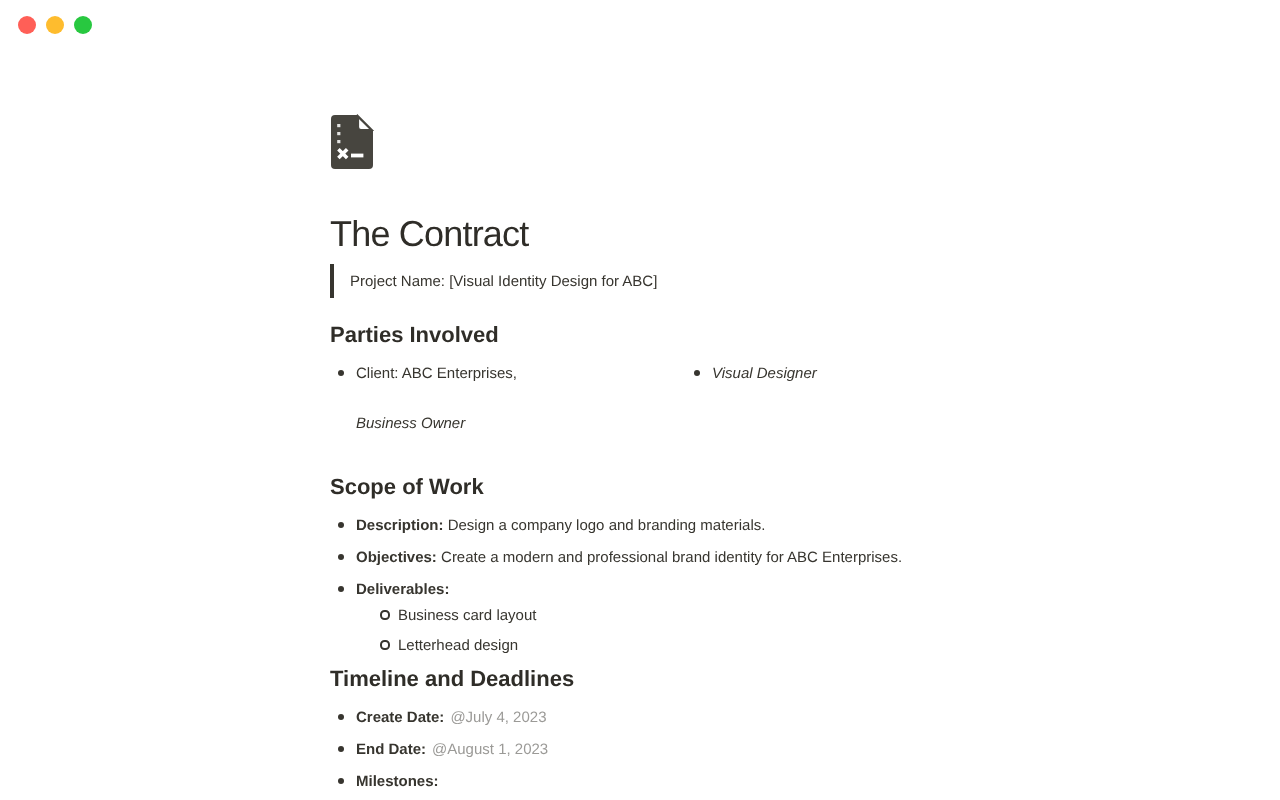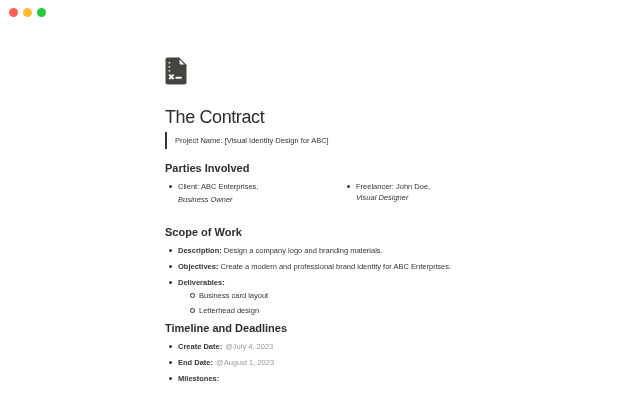--- a/index.html
+++ b/index.html
@@ -68,21 +68,21 @@
   }
 
   
   .columns { display: flex; margin-top: 6px; }
   .col { flex: 1; min-width: 0; }
   .party { position: relative; padding-left: 13px; font-size: 7.5px; line-height: 11px; }
   .party::before {
     content: ""; position: absolute; left: 4px; top: 3.8px;
     width: 3px; height: 3px; border-radius: 50%; background: #37352f;
   }
-  .party-role { font-style: italic; margin-top: 2px; }
+  .party-role { font-style: italic; margin-top: 14px; }
   .party-role-right { margin-top: 0; }
 
   b.item-label { font-weight: 700; }
   .date-mention { color: #9b9a97; margin-left: 3px; }
 </style>
 </head>
 <body>
 
 <div class="traffic-lights">
   <div class="light light-red"></div>
@@ -109,21 +109,20 @@
   <div class="section-heading heading-parties">Parties Involved</div>
   <div class="columns">
     <div class="col">
       <div class="party">
         <div>Client: ABC Enterprises,</div>
         <div class="party-role">Business Owner</div>
       </div>
     </div>
     <div class="col">
       <div class="party">
-        <div>Freelancer: John Doe,</div>
         <div class="party-role party-role-right">Visual Designer</div>
       </div>
     </div>
   </div>
 
   <div class="section-heading heading-scope">Scope of Work</div>
   <ul class="bullet-list">
     <li>
       <b class="item-label">Description:</b><span> Design a company logo and branding materials.</span>
     </li>

